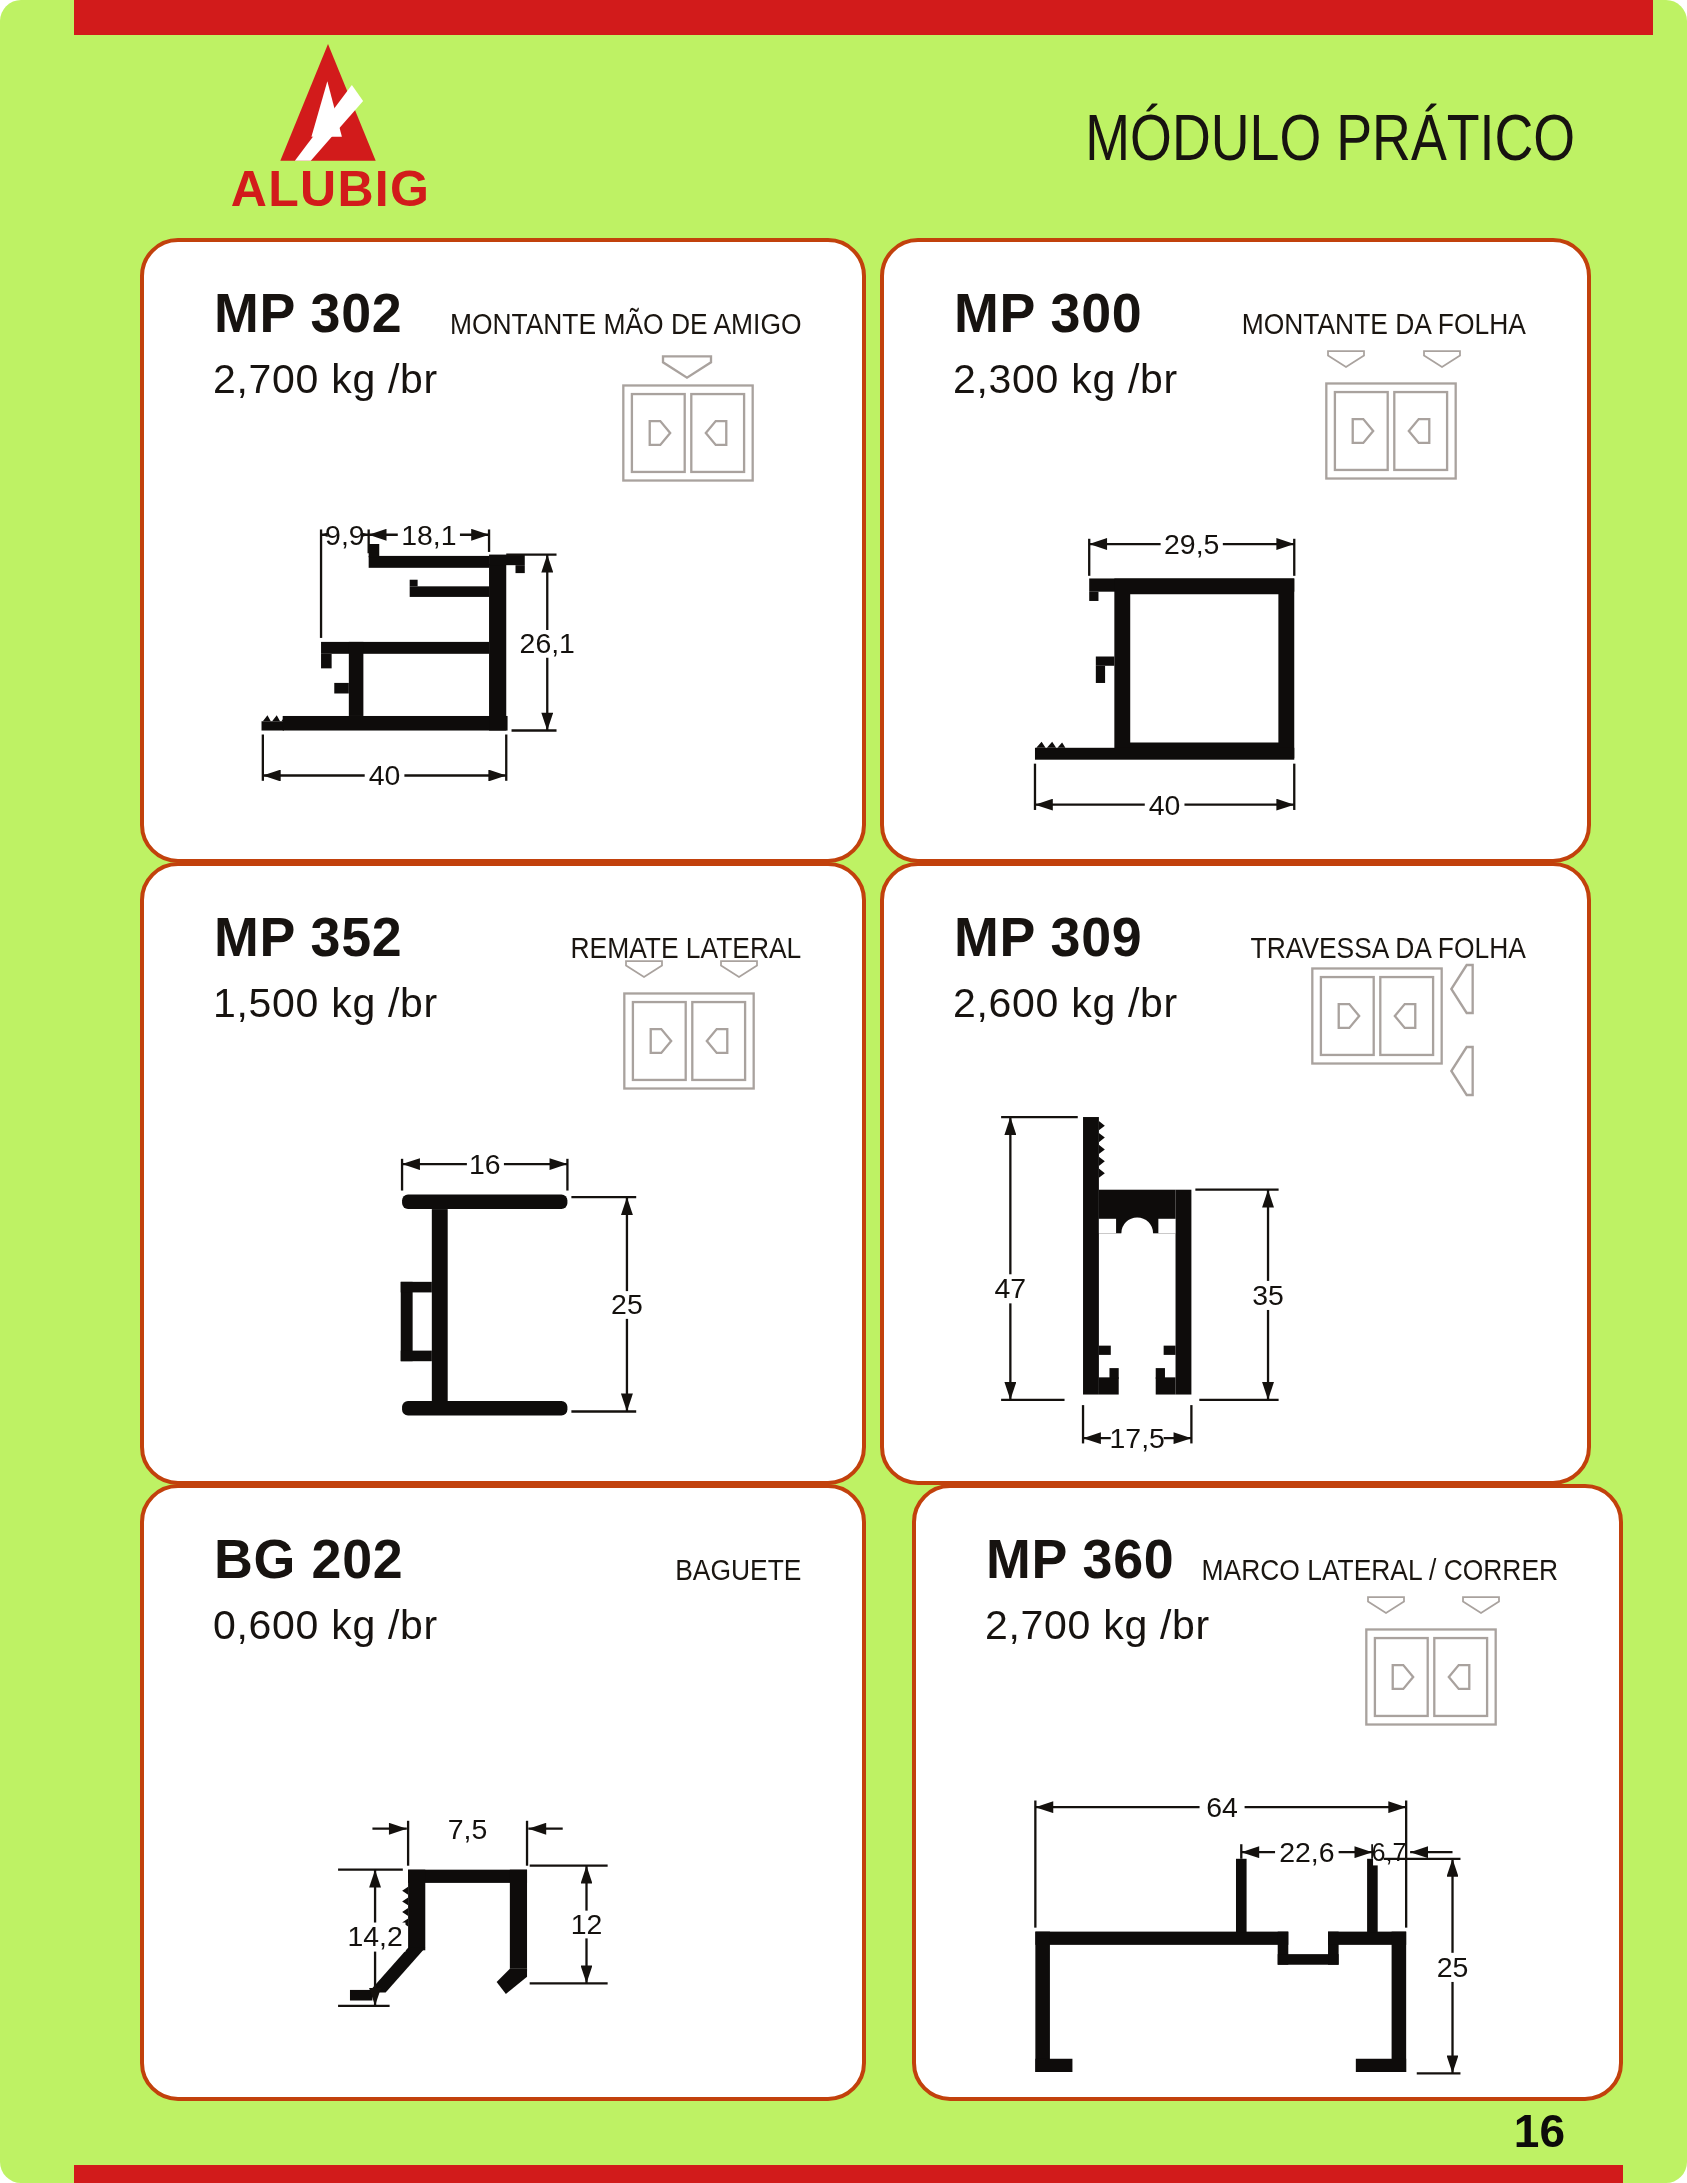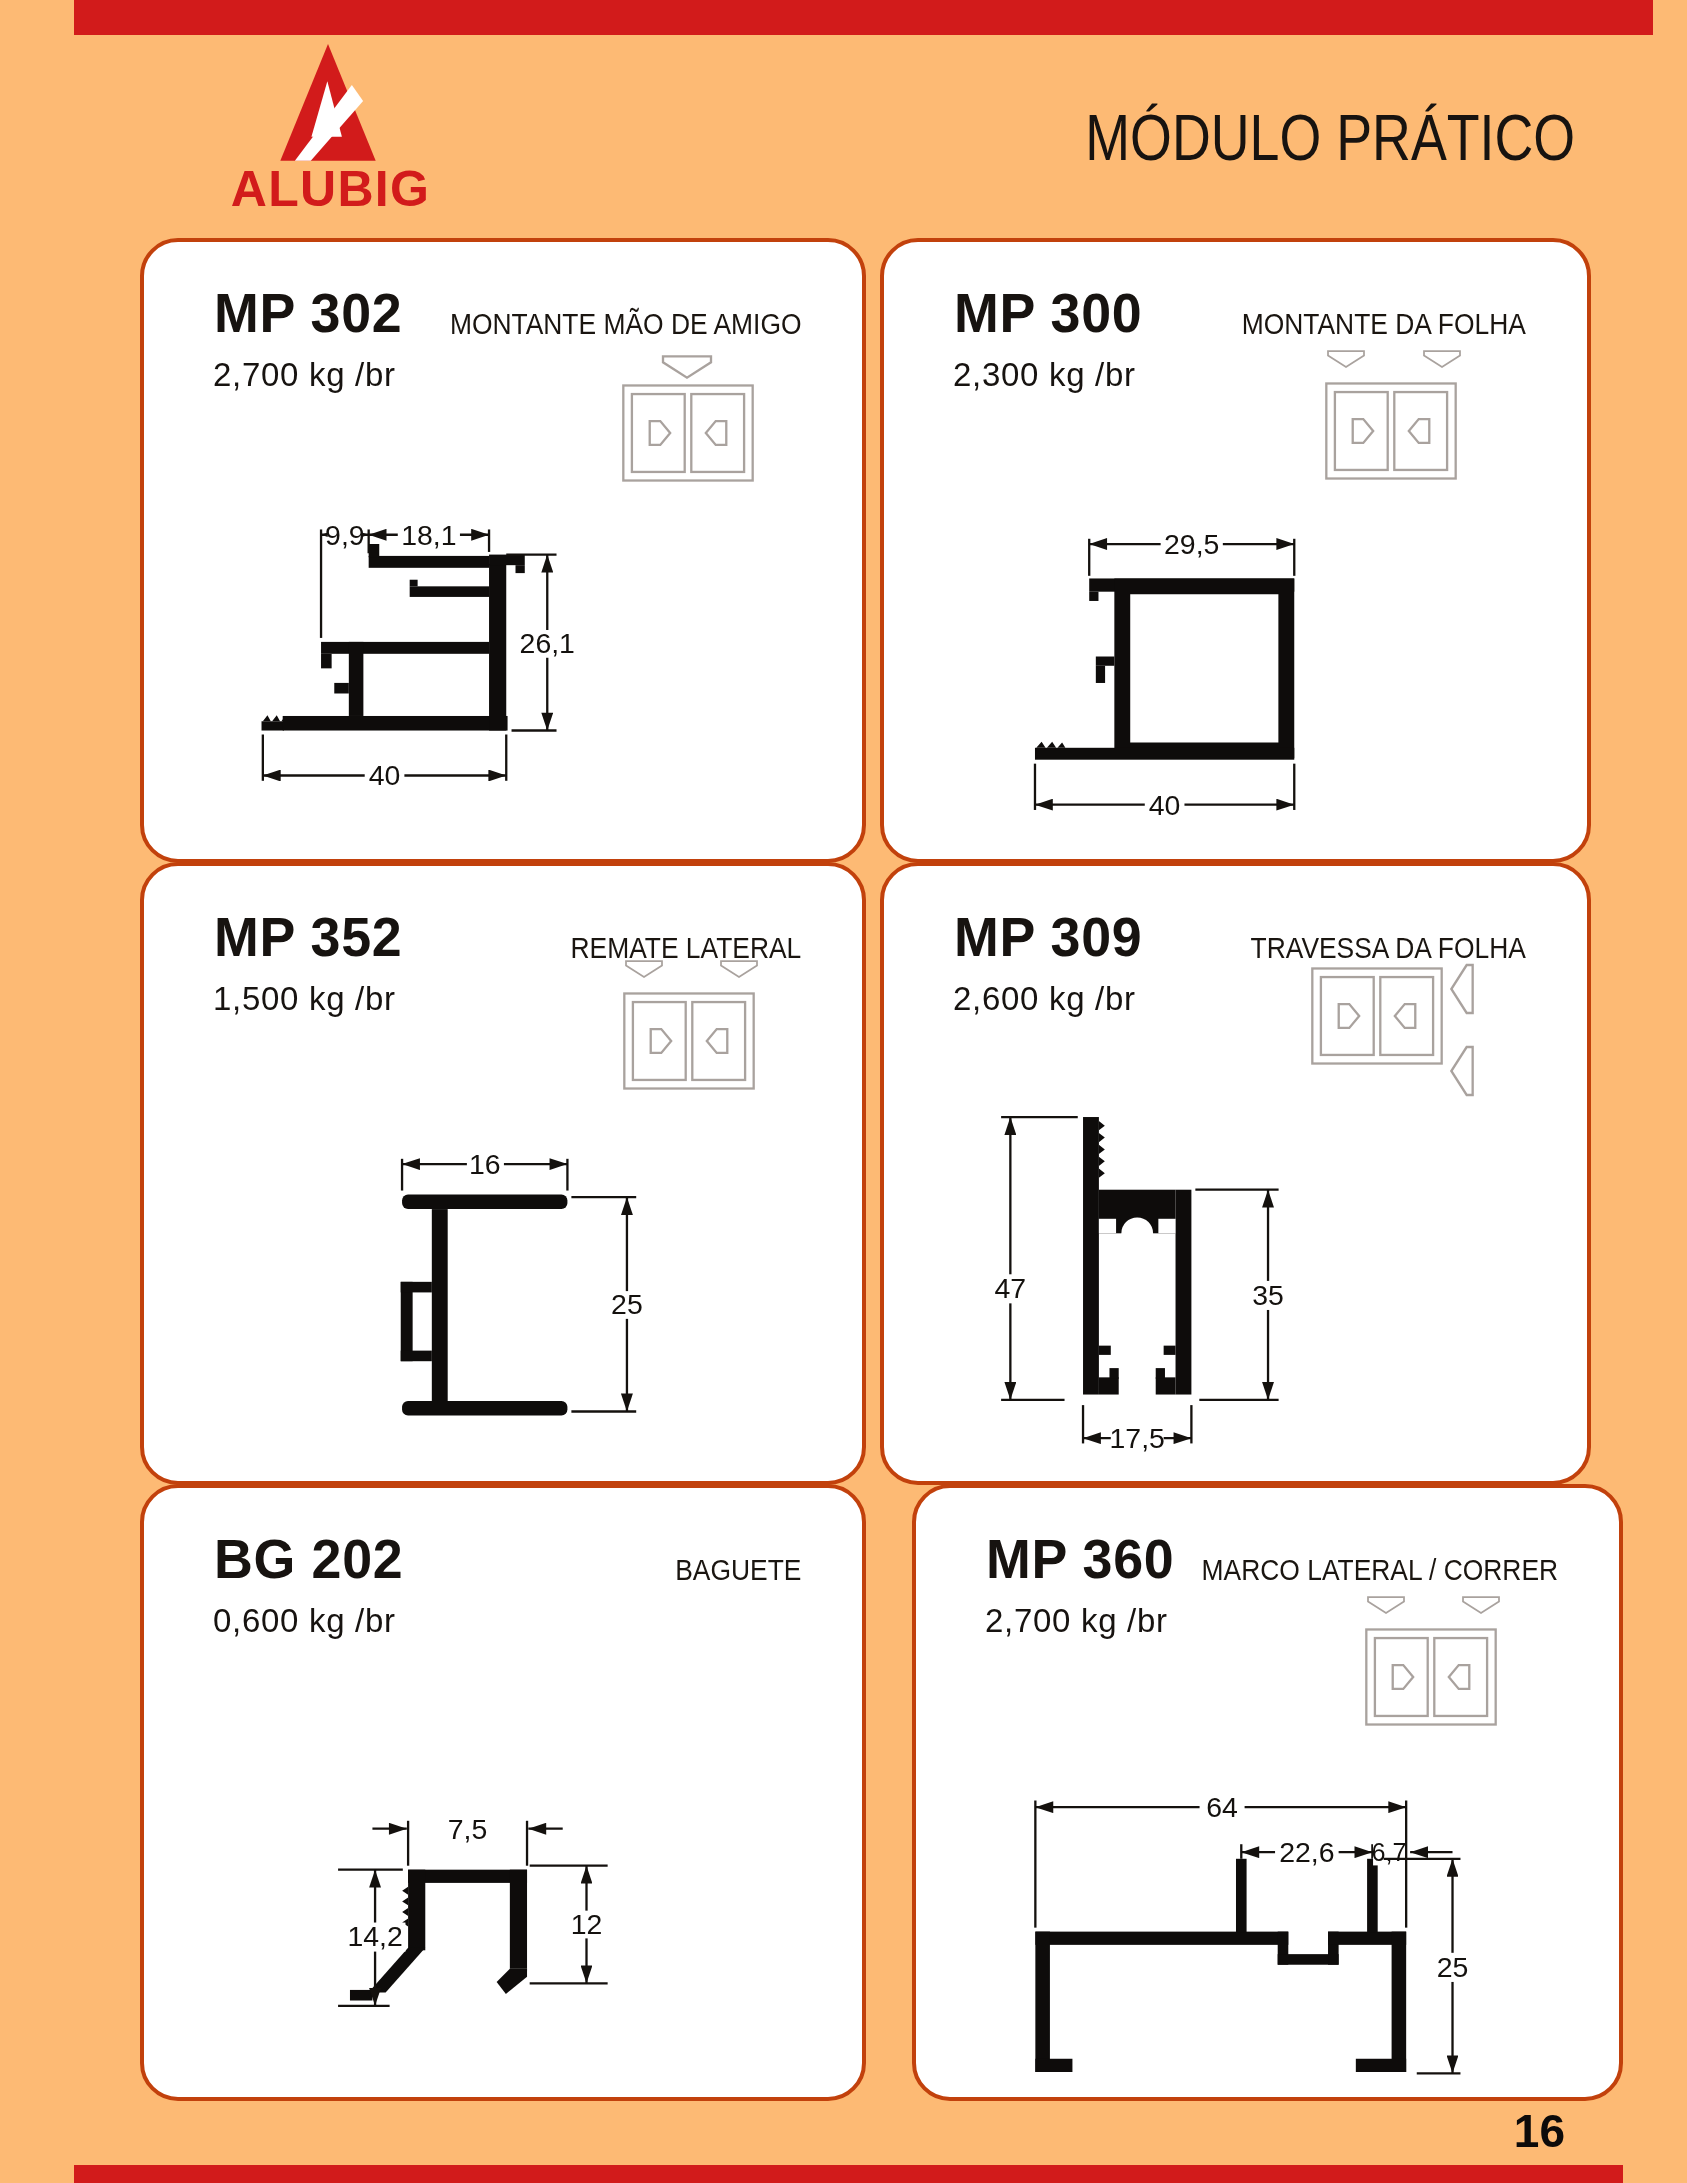--- a/index.html
+++ b/index.html
@@ -1,38 +1,38 @@
 <!DOCTYPE html>
 <html style="font-size:10.6px"><head>
 <meta charset="utf-8">
 <style>
   html,body{margin:0;padding:0;background:#ffffff;}
-  .page{position:relative;width:1687px;height:2183px;background:#fdba74;overflow:hidden;
-        font-family:"Liberation Sans",sans-serif;color:#14110e;}
+  .page{position:relative;width:1687px;height:2183px;background:#bef264;overflow:hidden;
+        font-family:"Liberation Sans",sans-serif;color:#14110e;border-radius:21px;}
   .redbar{position:absolute;background:#d21b1b;}
   .redbar.top{left:74px;top:0;width:1579px;height:35px;}
   .redbar.bottom{left:74px;top:2165px;width:1549px;height:18.5px;}
 
   .brand-word{position:absolute;left:218px;top:160px;width:225px;text-align:center;
         font-size:50px;font-weight:700;letter-spacing:1.3px;color:#d21b1b;}
   .page-title{position:absolute;right:112px;top:101px;font-size:64px;font-weight:400;
         transform:scaleX(.84);transform-origin:right;white-space:nowrap;color:#171310;}
   .page-num{position:absolute;right:122px;top:2104px;font-size:46px;font-weight:700;color:#0d0b0a;}
 
   .card{position:absolute;border:4px solid #c2410c;border-radius:38px;background:#fff;}
   .c1{left:140px;top:238px;width:718px;height:617px;}
   .c2{left:880px;top:238px;width:703px;height:617px;}
   .c3{left:140px;top:862px;width:718px;height:615px;}
   .c4{left:880px;top:862px;width:703px;height:615px;}
   .c5{left:140px;top:1484px;width:718px;height:609px;}
   .c6{left:912px;top:1484px;width:703px;height:609px;}
 
   .code{position:absolute;left:70px;top:38px;font-size:56px;font-weight:700;letter-spacing:0.7px;
         color:#171310;transform:scaleX(.96);transform-origin:left;white-space:nowrap;}
-  .weight{position:absolute;left:69px;top:114px;font-size:33px;font-weight:400;
+  .weight{position:absolute;left:69px;top:114px;font-size:41px;font-weight:400;
         letter-spacing:0.7px;color:#171310;white-space:nowrap;}
   .pname{position:absolute;right:61px;top:65px;font-size:30px;font-weight:400;color:#1a1510;
         transform:scaleX(.88);transform-origin:right;white-space:nowrap;}
 
   svg.draw{position:absolute;}
   .prof{fill:#0e0c0b;stroke:none;}
   .hole{fill:#ffffff;stroke:none;}
   .dim{stroke:#14110e;stroke-width:3.5;fill:none;}
   .dl{marker-start:url(#ah);marker-end:url(#ah);}
   .ae{marker-end:url(#ah);}

